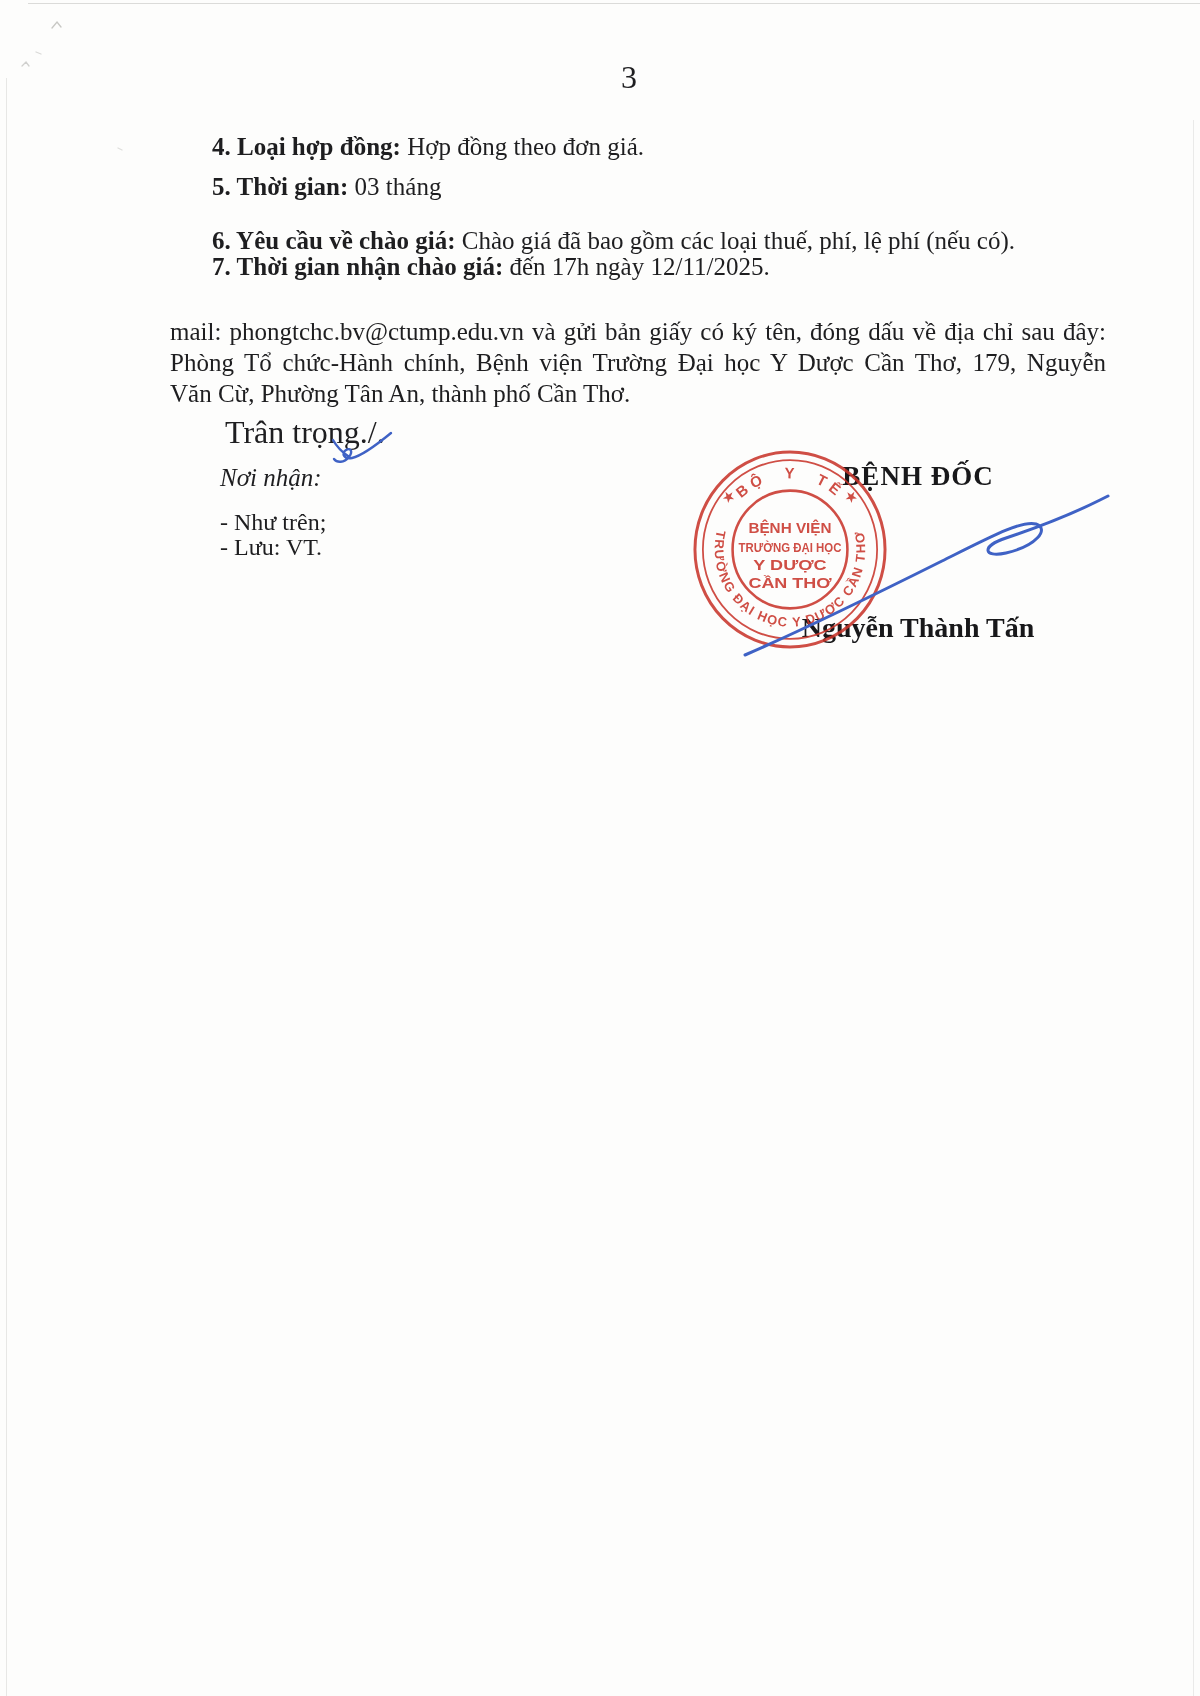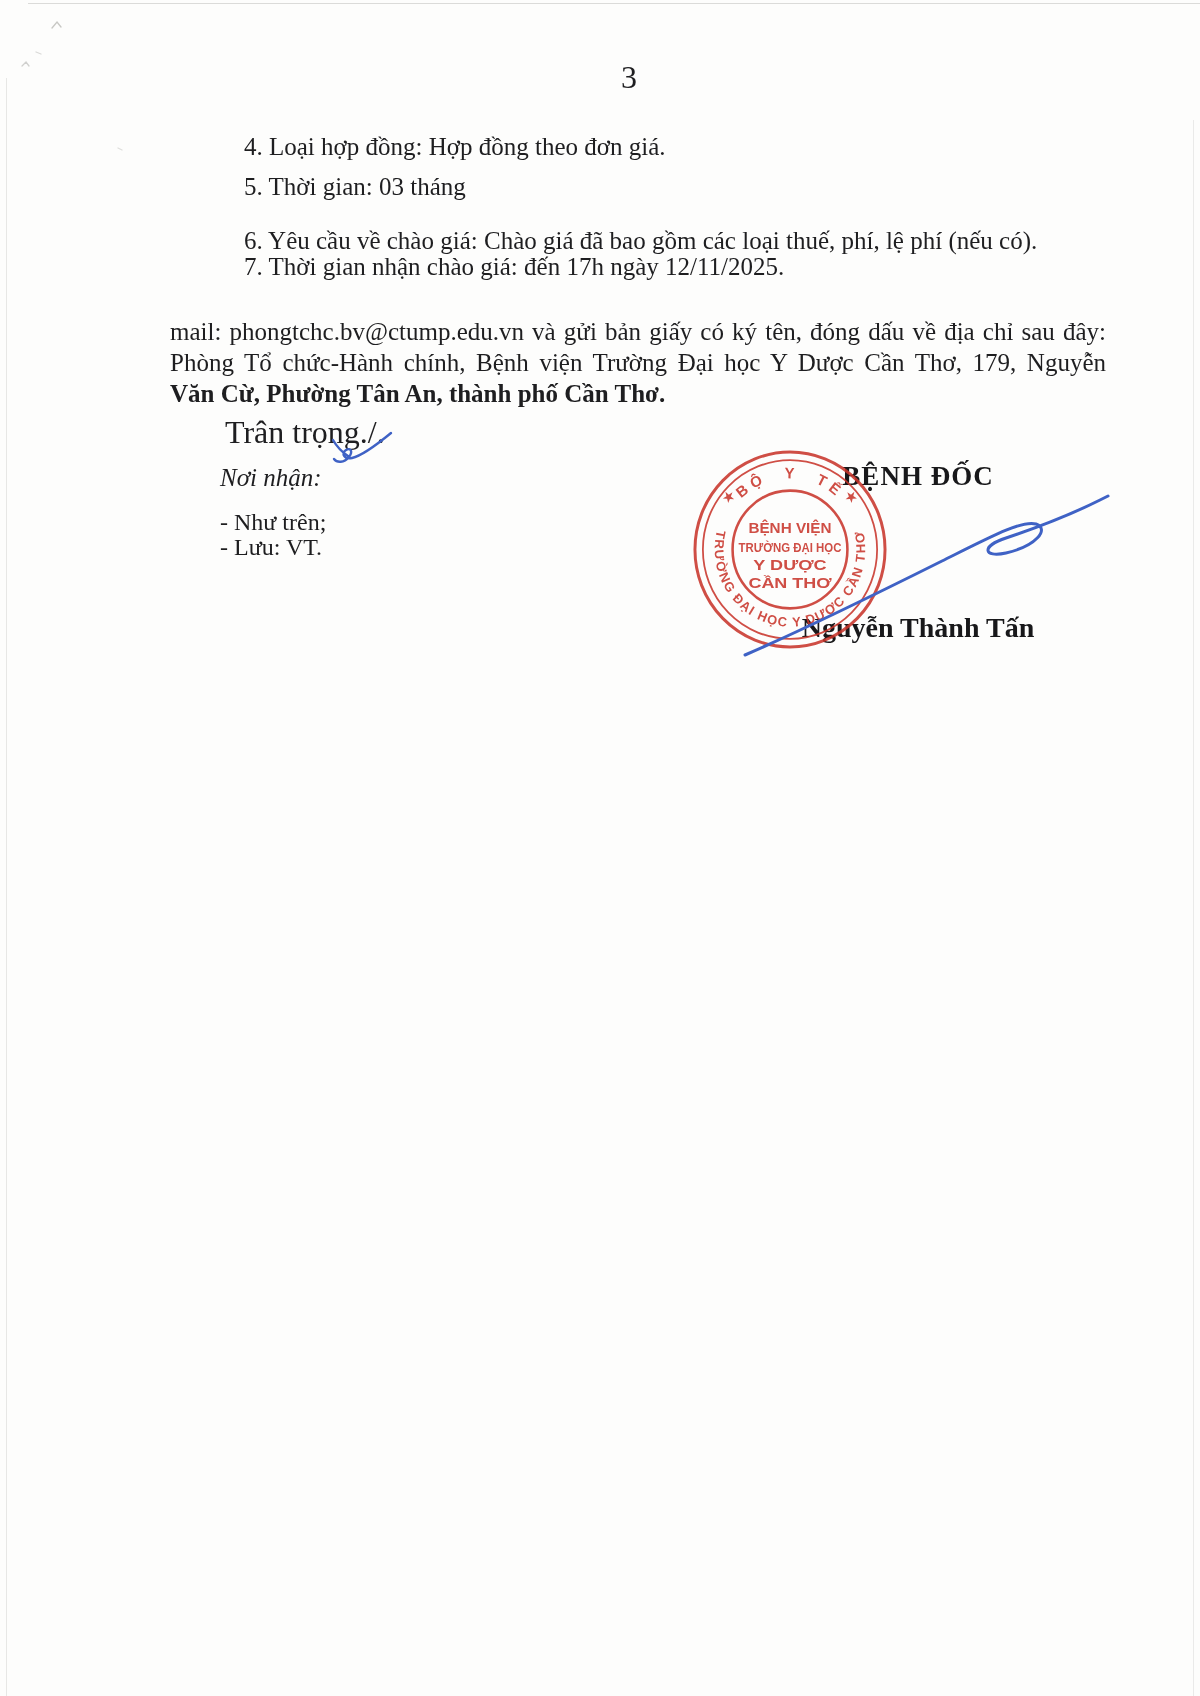--- a/index.html
+++ b/index.html
@@ -15,31 +15,31 @@
   .edge-right{position:absolute;left:1193px;top:120px;bottom:0;width:1px;background:#d8d8d5;opacity:.5;}
 
   .pagenum{
     position:absolute; top:60px; left:0; width:1258px;
     text-align:center; font-size:32px; line-height:34px;
   }
   .item{
     position:absolute; left:170px; width:960px; padding-left:42px;
     font-size:25px; line-height:32px; white-space:nowrap;
   }
-  .b{font-weight:normal;margin-left:32px;}
+  .b{font-weight:bold;}
   #item4{top:131px;} #item5{top:171px;} #item6{top:225px;} #item7{top:251px;}
 
   .pline{
     position:absolute; left:170px; width:936px;
     font-size:25px; line-height:31px;
     text-align:justify; text-align-last:justify;
   }
   #pl1{top:285px; text-indent:42px;}
   #pl2{top:316px;} #pl3{top:347px;font-family:Liberation Serif, serif;}
-  #pl4{top:378px; text-align:left; text-align-last:left;font-weight:bold;}
+  #pl4{top:378px; text-align:left; text-align-last:left;}
 
   .closing{position:absolute; left:225px; top:417px; font-size:32px; line-height:30px;}
 
   .recipients{position:absolute; left:220px; top:464px; font-size:24px;}
   .rhead{font-weight:normal; font-style:italic; font-size:25px; line-height:28px; margin-bottom:18px;}
   .ritem{line-height:25px;}
 
   .sig-title{
     position:absolute; left:718px; top:461px; width:400px;
     text-align:center; font-size:27px; font-weight:bold; letter-spacing:1px; line-height:30px;

